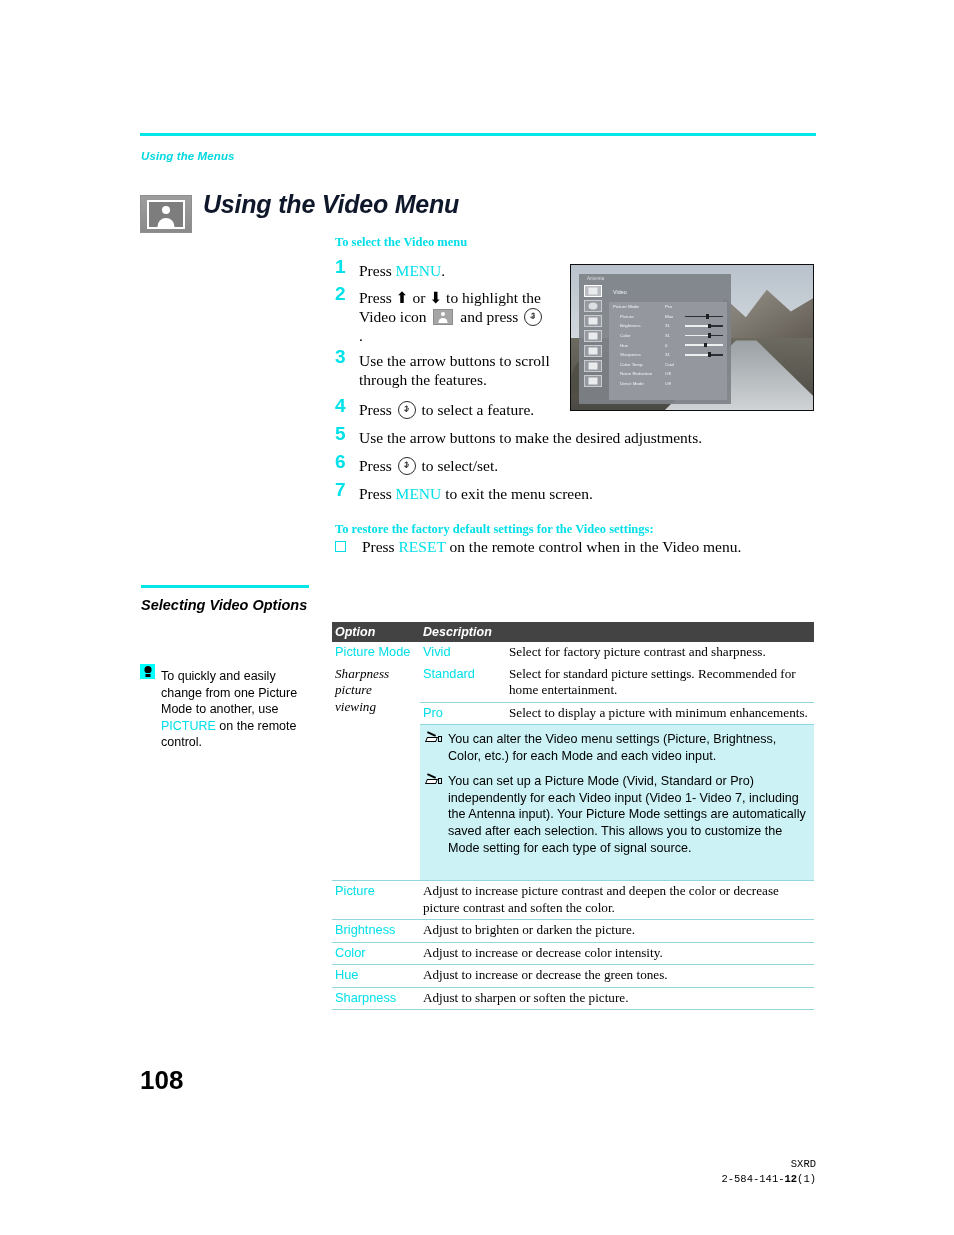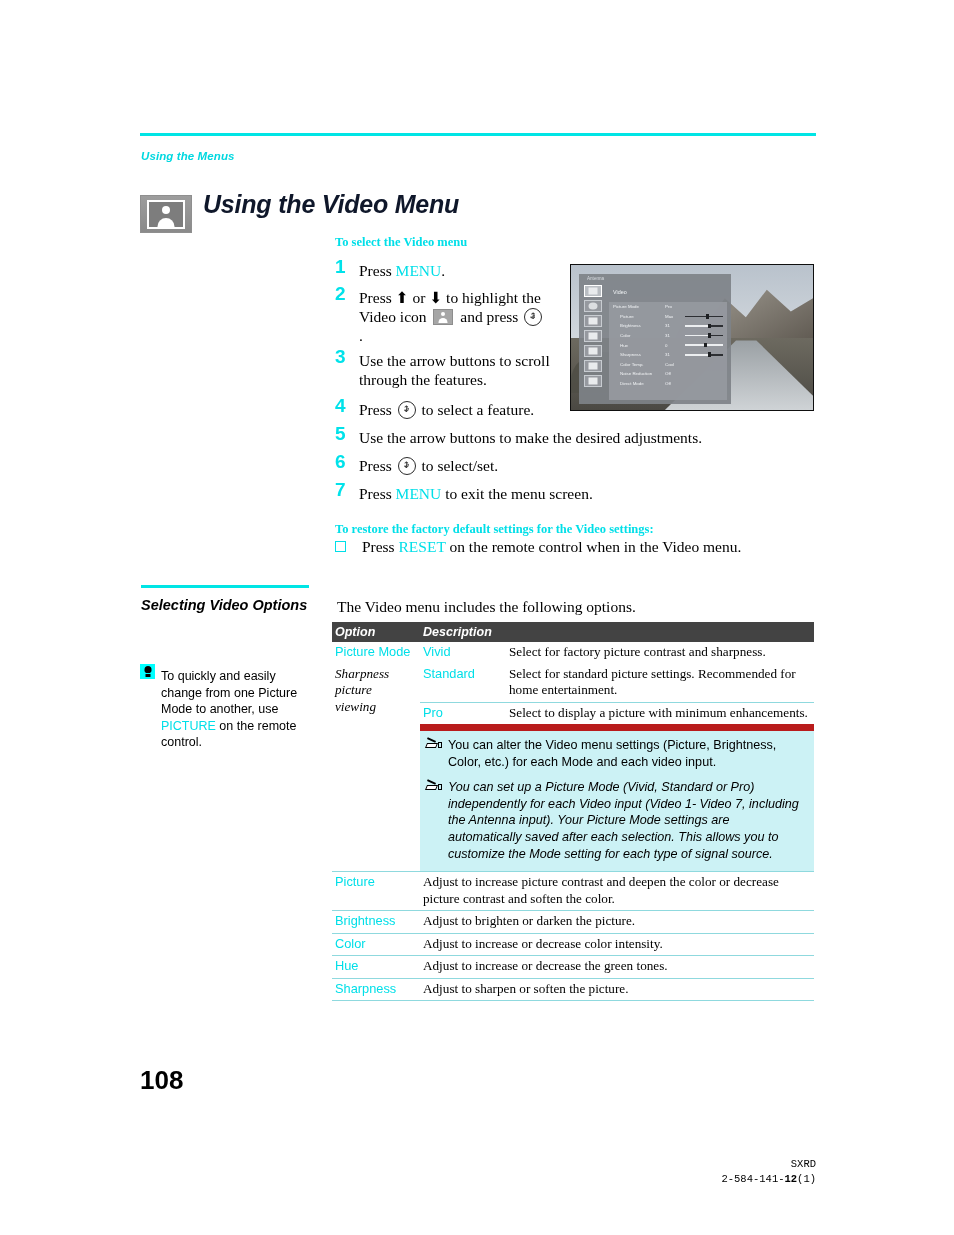--- a/index.html
+++ b/index.html
@@ -372,34 +372,34 @@
   td.val-name {
     font-family: "Liberation Sans", sans-serif;
     font-size: 12.8px;
     color: #00dfe8;
   }
   tr.no-rule > td { border-bottom: none; }
   tr.pm-row td.opt-name { border-bottom: none; }
 
   .note-cell {
     background: #ccf2f5;
-    border-top: 7px solid #b91c1c;
+    border-top: 1px solid #b91c1c;
     border-bottom: 1px solid #8fd9de;
     padding: 6px 8px 8px 6px !important;
   }
   .note {
     position: relative;
     font-family: "Liberation Sans", sans-serif;
     font-size: 12.6px;
     line-height: 16.6px;
     color: #000;
     padding-left: 22px;
     margin-bottom: 9px;
   }
-  .note:last-child { margin-bottom: 1px; font-style: italic; }
+  .note:last-child { margin-bottom: 16px; }
   .note-icon {
     position: absolute;
     left: 0; top: 2px;
     width: 16px; height: 11px;
     display: block;
   }
   .note-icon span {
     position:absolute; left:0; top:4px;
     width: 11px; height: 5px;
     background: #ffffff;
@@ -592,21 +592,20 @@
         </div>
       </div>
     </div>
   </div>
 
   <div class="left-rule"></div>
   <div class="left-head">Selecting Video Options</div>
   <span class="tip-icon"></span>
   <div class="tip-text"><span>To quickly and easily change from one Picture Mode to another, use </span><span class="kw">PICTURE</span><span> on the remote control.</span></div>
 
-  <div class="table-intro">The Video menu includes the following options.</div>
 
   <table class="opt-table">
     <colgroup>
       <col class="col-opt">
         <col class="col-val">
         <col class="col-desc">
     </colgroup>
     <thead>
       <tr>
         <th>Option</th>

